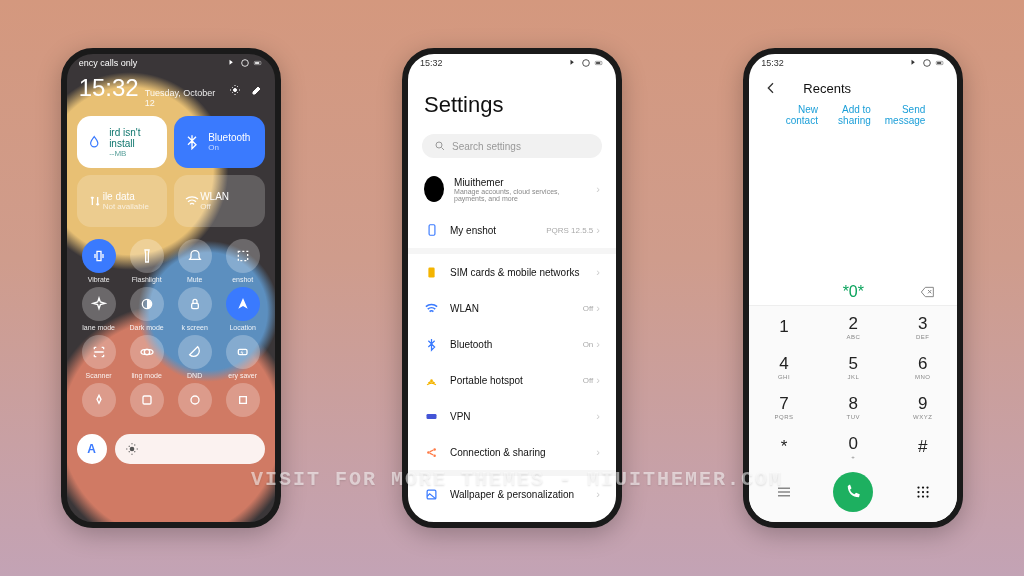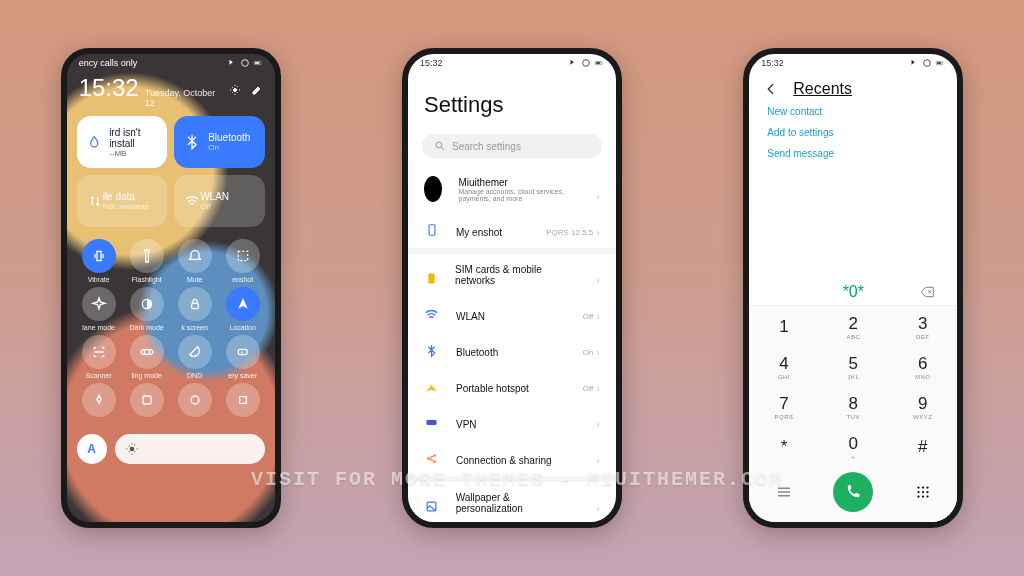--- a/index.html
+++ b/index.html
@@ -21,30 +21,29 @@
 .status-icons { display:flex; gap:3px; align-items:center; }
 .status-icons svg { width:10px; height:10px; }
 
 
 .p1 { background:
   radial-gradient(circle at 30% 25%, #e8c074 0 22%, transparent 26%),
   radial-gradient(circle at 68% 55%, #5c8fbf 0 20%, transparent 24%),
   radial-gradient(circle at 50% 80%, #d07a64 0 28%, transparent 32%),
   #3a3638;
   backdrop-filter: blur(20px);
-  border-radius: 28px;
 }
 .p1 .clock-row { display:flex; align-items:baseline; gap:6px; padding: 4px 12px 6px; color:#fff;}
 .p1 .clock { font-size:24px; font-weight:300; }
 .p1 .date { font-size:9px; opacity:.9;}
 .p1 .header-icons { margin-left:auto; display:flex; gap:10px; }
 .p1 .header-icons svg { width:12px; height:12px; stroke:#fff; }
 .p1 .tiles { display:grid; grid-template-columns: 1fr 1fr; gap:7px; padding: 2px 10px 8px;}
 .p1 .tile { border-radius:14px; padding:10px 10px; display:flex; flex-direction:column; gap:4px; min-height:52px;}
-.p1 .tile.big-white { background:#fff; color:#0f172a; flex-direction:row; align-items:center; gap:8px;}
+.p1 .tile.big-white { background:#fff; color:#0f766e; flex-direction:row; align-items:center; gap:8px;}
 .p1 .tile.big-blue { background:#3a7afe; color:#fff; flex-direction:row; align-items:center; gap:8px;}
 .p1 .tile.glass { background: rgba(255,255,255,.2); color:#fff; flex-direction:row; align-items:center; gap:0;}
 .p1 .tile .lbl { font-size:10px; font-weight:500;}
 .p1 .tile .sub { font-size:8px; opacity:.7;}
 .p1 .qs { display:grid; grid-template-columns:repeat(4,1fr); gap:4px 0; padding:4px 8px 8px; text-align:center;}
 .p1 .qs-item { display:flex; flex-direction:column; align-items:center; gap:3px;}
 .p1 .qs-circle { width:34px; height:34px; border-radius:50%; background:rgba(255,255,255,.25);
   display:flex; align-items:center; justify-content:center;}
 .p1 .qs-circle.on { background:#3a7afe;}
 .p1 .qs-label { font-size:7px; color:#fff; opacity:.9;}
@@ -53,35 +52,35 @@
   display:flex; align-items:center; justify-content:center; color:#3a7afe; font-weight:600; font-size:12px;}
 .p1 .bright { flex:1; height:30px; border-radius:16px; background:rgba(255,255,255,.9);
   display:flex; align-items:center; padding:0 10px;}
 
 
 .p2 { background:#fff; color:#111; }
 .p2 .hdr { padding: 22px 16px 10px; }
 .p2 .title { font-size:22px; font-weight:400;}
 .p2 .search { margin: 6px 14px 8px; background:#f1f1f1; border-radius:20px;
   display:flex; align-items:center; gap:6px; padding:6px 12px; font-size:10px; color:#999;text-align:center;}
-.p2 .row { display:flex; align-items:flex-end; gap:16px; padding:10px 16px; font-size:10px;
+.p2 .row { display:flex; align-items:center; gap:10px; padding:10px 16px; font-size:10px;
   border-bottom:none; position:relative;}
 .p2 .row .ttl { font-weight:500; font-size:10px;}
 .p2 .row .desc { font-size:7px; color:#888;}
 .p2 .row .right { margin-left:auto; display:flex; align-items:center; gap:3px; color:#aaa; font-size:8px;}
 .p2 .icon { width:16px; height:16px; display:flex; align-items:center; justify-content:center;}
 .p2 .sep { height:6px; background:#f5f5f5;}
 .p2 .avatar { width:26px; height:26px; border-radius:50%; background:#000;}
 .chev { color:#ccc; font-size:11px;}
 
 
 .p3 { background:#fff; color:#111; }
-.p3 .phdr { display:flex; align-items:center; gap:14px; padding:10px 14px 2px; font-size:16px; font-weight:500;text-decoration:underline;}
+.p3 .phdr { display:flex; align-items:center; gap:24px; padding:10px 14px 2px; font-size:13px; font-weight:500;}
 .p3 .phdr svg { width:16px; height:16px;}
-.p3 .links { padding: 6px 18px; display:flex; flex-direction:column; gap:10px;}
+.p3 .links { padding: 6px 32px; display:flex; flex-direction:row; gap:10px;text-align:right;}
 .p3 .link { color:#1a9ed8; font-size:10px; font-weight:500;}
 .p3 .spacer { flex:1;}
 .p3 .dial-disp { display:flex; align-items:center; justify-content:center;
   padding: 6px 14px 4px; font-size:16px; position:relative;}
 .p3 .entered { color:#0aa35c; font-weight:500;}
 .p3 .bksp { position:absolute; right:18px; width:22px; height:16px; }
 .p3 .pad { display:grid; grid-template-columns:repeat(3,1fr); text-align:center;
   border-top:1px solid #eee; background:#fafafa;}
 .p3 .key { padding:8px 0 6px; border:none; background:none; cursor:pointer;}
 .p3 .key .n { font-size:17px; font-weight:400; color:#222;}
@@ -489,21 +488,21 @@
       </span>
     </div>
     <div class="phdr">
       <svg viewBox="0 0 24 24">
           <path d="M15 5l-7 7 7 7" fill="none" stroke="#333" stroke-width="2"></path>
         </svg>
       <span>Recents</span>
     </div>
     <div class="links" id="dialer-links">
         <div class="link">New contact</div>
-        <div class="link">Add to settings</div>
+        <div class="link">Add to sharing</div>
         <div class="link">Send message</div>
       </div>
     <div class="spacer"></div>
     <div class="dial-disp">
       <span class="entered">*0*</span>
       <svg class="bksp" viewBox="0 0 24 24">
           <path d="M8 5h12v14H8l-6-7z" fill="none" stroke="#888" stroke-width="1.5"></path>
           <path d="M12 9l5 5m0-5l-5 5" stroke="#888" stroke-width="1.5"></path>
         </svg>
     </div>

